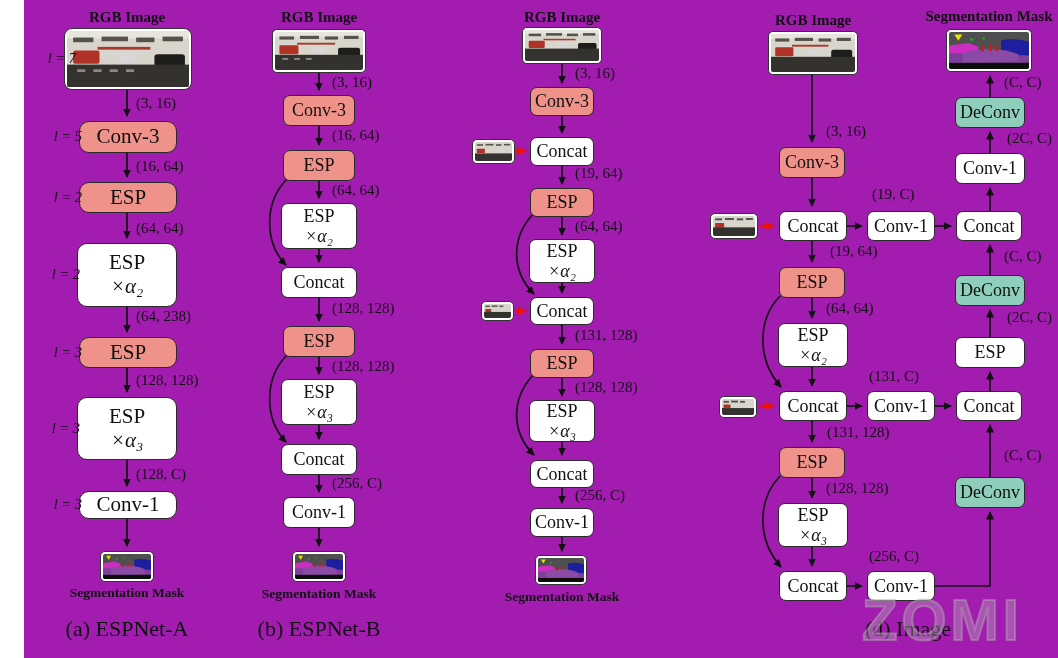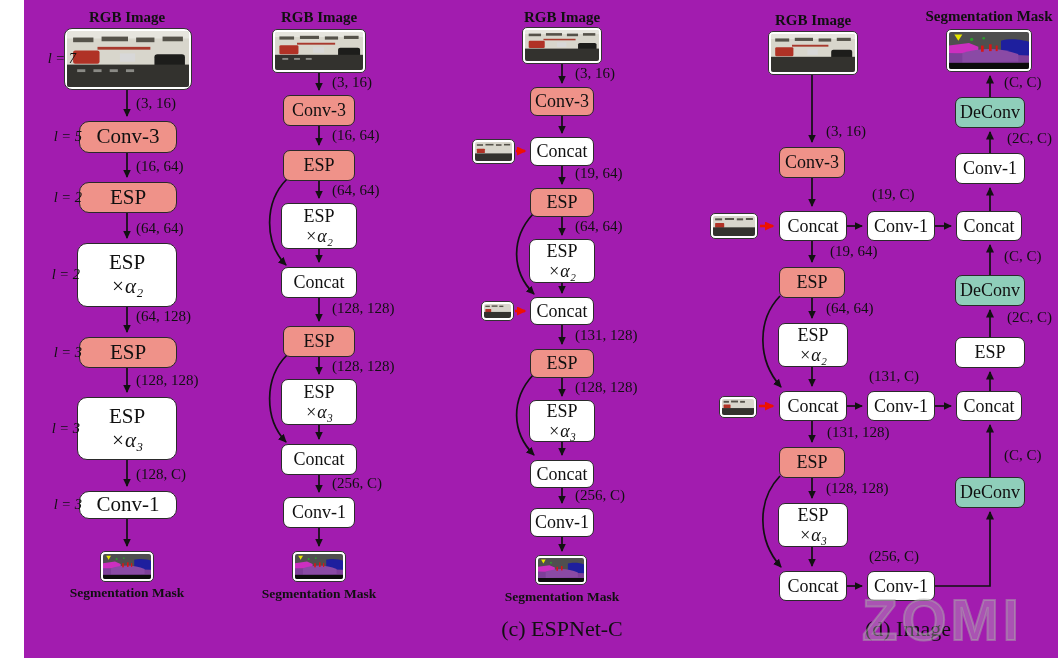--- a/index.html
+++ b/index.html
@@ -151,41 +151,42 @@
   <div class="node big pink" style="left: 55px; top: 337px; width: 98px; height: 31px; background: rgb(239, 146, 137);">ESP</div>
   <div class="node big" style="left:53px;top:397px;width:100px;height:63px;">
     <span>ESP</span>
     <span style="font-style:italic;">×α₃</span>
   </div>
   <div class="node big" style="left:55px;top:491px;width:98px;height:28px;">Conv-1</div>
 
   <div class="lbl" style="left:112px;top:95px;">(3, 16)</div>
   <div class="lbl" style="left:112px;top:158px;">(16, 64)</div>
   <div class="lbl" style="left:112px;top:220px;">(64, 64)</div>
-  <div class="lbl" style="left:112px;top:308px;">(64, 128)</div>
+  <div class="lbl" style="left:112px;top:308px;">(64, 238)</div>
   <div class="lbl" style="left:112px;top:372px;">(128, 128)</div>
   <div class="lbl" style="left:112px;top:466px;">(128, C)</div>
 
   <div class="imgbox" style="left:76px;top:551px;width:54px;height:31px;">
     <svg viewBox="0 0 120 60" preserveAspectRatio="none">
       <rect width="120" height="60" fill="#4f4f4f"></rect>
       <path d="M78,14 C90,10 112,12 120,16 L120,40 L78,36 Z" fill="#1e1f9e"></path>
       <path d="M0,22 L30,18 L44,24 L44,34 L0,36 Z" fill="#cc2fbf"></path>
       <path d="M0,34 L120,38 L120,50 L0,52 Z" fill="#7d3f99"></path>
       <path d="M20,34 C50,24 80,26 104,36 L104,48 L20,50 Z" fill="#8a4aa5"></path>
       <rect y="50" width="120" height="10" fill="#0c0c0c"></rect>
       <path d="M8,4 L20,4 L14,14 Z" fill="#e6e600"></path>
       <circle cx="34" cy="12" r="2.5" fill="#2e9e2e"></circle>
         <circle cx="52" cy="10" r="2" fill="#2e9e2e"></circle>
       <rect x="48" y="22" width="4" height="10" fill="#d61616"></rect>
         <rect x="60" y="20" width="4" height="11" fill="#d61616"></rect>
       <rect x="70" y="22" width="3" height="9" fill="#d61616"></rect>
     </svg>
   </div>
   <div class="ftr" style="left:103px;top:585px;">Segmentation Mask</div>
+  <div class="cap" style="left:103px;top:616px;">(a) ESPNet-A</div>
 
   <div class="hdr" style="left:295px;top:9px;">RGB Image</div>
   <div class="imgbox" style="left:248px;top:29px;width:94px;height:44px;">
     <svg viewBox="0 0 120 60" preserveAspectRatio="none">
       <rect width="120" height="60" fill="#d8d6cc"></rect>
         <rect x="0" y="0" width="120" height="8" fill="#e6e5de"></rect>
       <rect x="6" y="7" width="20" height="5" fill="#55524a"></rect>
         <rect x="34" y="6" width="26" height="5" fill="#55524a"></rect>
       <rect x="68" y="7" width="18" height="5" fill="#55524a"></rect>
         <rect x="94" y="6" width="20" height="5" fill="#55524a"></rect>
@@ -232,20 +233,21 @@
       <rect y="50" width="120" height="10" fill="#0c0c0c"></rect>
       <path d="M8,4 L20,4 L14,14 Z" fill="#e6e600"></path>
       <circle cx="34" cy="12" r="2.5" fill="#2e9e2e"></circle>
         <circle cx="52" cy="10" r="2" fill="#2e9e2e"></circle>
       <rect x="48" y="22" width="4" height="10" fill="#d61616"></rect>
         <rect x="60" y="20" width="4" height="11" fill="#d61616"></rect>
       <rect x="70" y="22" width="3" height="9" fill="#d61616"></rect>
     </svg>
   </div>
   <div class="ftr" style="left:295px;top:586px;">Segmentation Mask</div>
+  <div class="cap" style="left:295px;top:616px;">(b) ESPNet-B</div>
 
   <div class="hdr" style="left:538px;top:9px;">RGB Image</div>
   <div class="imgbox" style="left:498px;top:27px;width:80px;height:37px;">
     <svg viewBox="0 0 120 60" preserveAspectRatio="none">
       <rect width="120" height="60" fill="#d8d6cc"></rect>
         <rect x="0" y="0" width="120" height="8" fill="#e6e5de"></rect>
       <rect x="6" y="7" width="20" height="5" fill="#55524a"></rect>
         <rect x="34" y="6" width="26" height="5" fill="#55524a"></rect>
       <rect x="68" y="7" width="18" height="5" fill="#55524a"></rect>
         <rect x="94" y="6" width="20" height="5" fill="#55524a"></rect>
@@ -309,21 +311,20 @@
       <path d="M0,34 L120,38 L120,50 L0,52 Z" fill="#7d3f99"></path>
       <path d="M20,34 C50,24 80,26 104,36 L104,48 L20,50 Z" fill="#8a4aa5"></path>
       <rect y="50" width="120" height="10" fill="#0c0c0c"></rect>
       <path d="M8,4 L20,4 L14,14 Z" fill="#e6e600"></path>
       <circle cx="34" cy="12" r="2.5" fill="#2e9e2e"></circle>
       <rect x="48" y="22" width="4" height="10" fill="#d61616"></rect>
         <rect x="60" y="20" width="4" height="11" fill="#d61616"></rect>
     </svg>
   </div>
   <div class="ftr" style="left:538px;top:589px;">Segmentation Mask</div>
-  <div class="cap" style="left:538px;top:616px;">(c) ESPNet-C</div>
 
   <div class="hdr" style="left:789px;top:12px;">RGB Image</div>
   <div class="hdr" style="left:965px;top:8px;">Segmentation Mask</div>
 
   <div class="imgbox" style="left:744px;top:31px;width:90px;height:44px;">
     <svg viewBox="0 0 120 60" preserveAspectRatio="none">
       <rect width="120" height="60" fill="#d8d6cc"></rect>
         <rect x="0" y="0" width="120" height="8" fill="#e6e5de"></rect>
       <rect x="6" y="7" width="20" height="5" fill="#55524a"></rect>
         <rect x="34" y="6" width="26" height="5" fill="#55524a"></rect>

